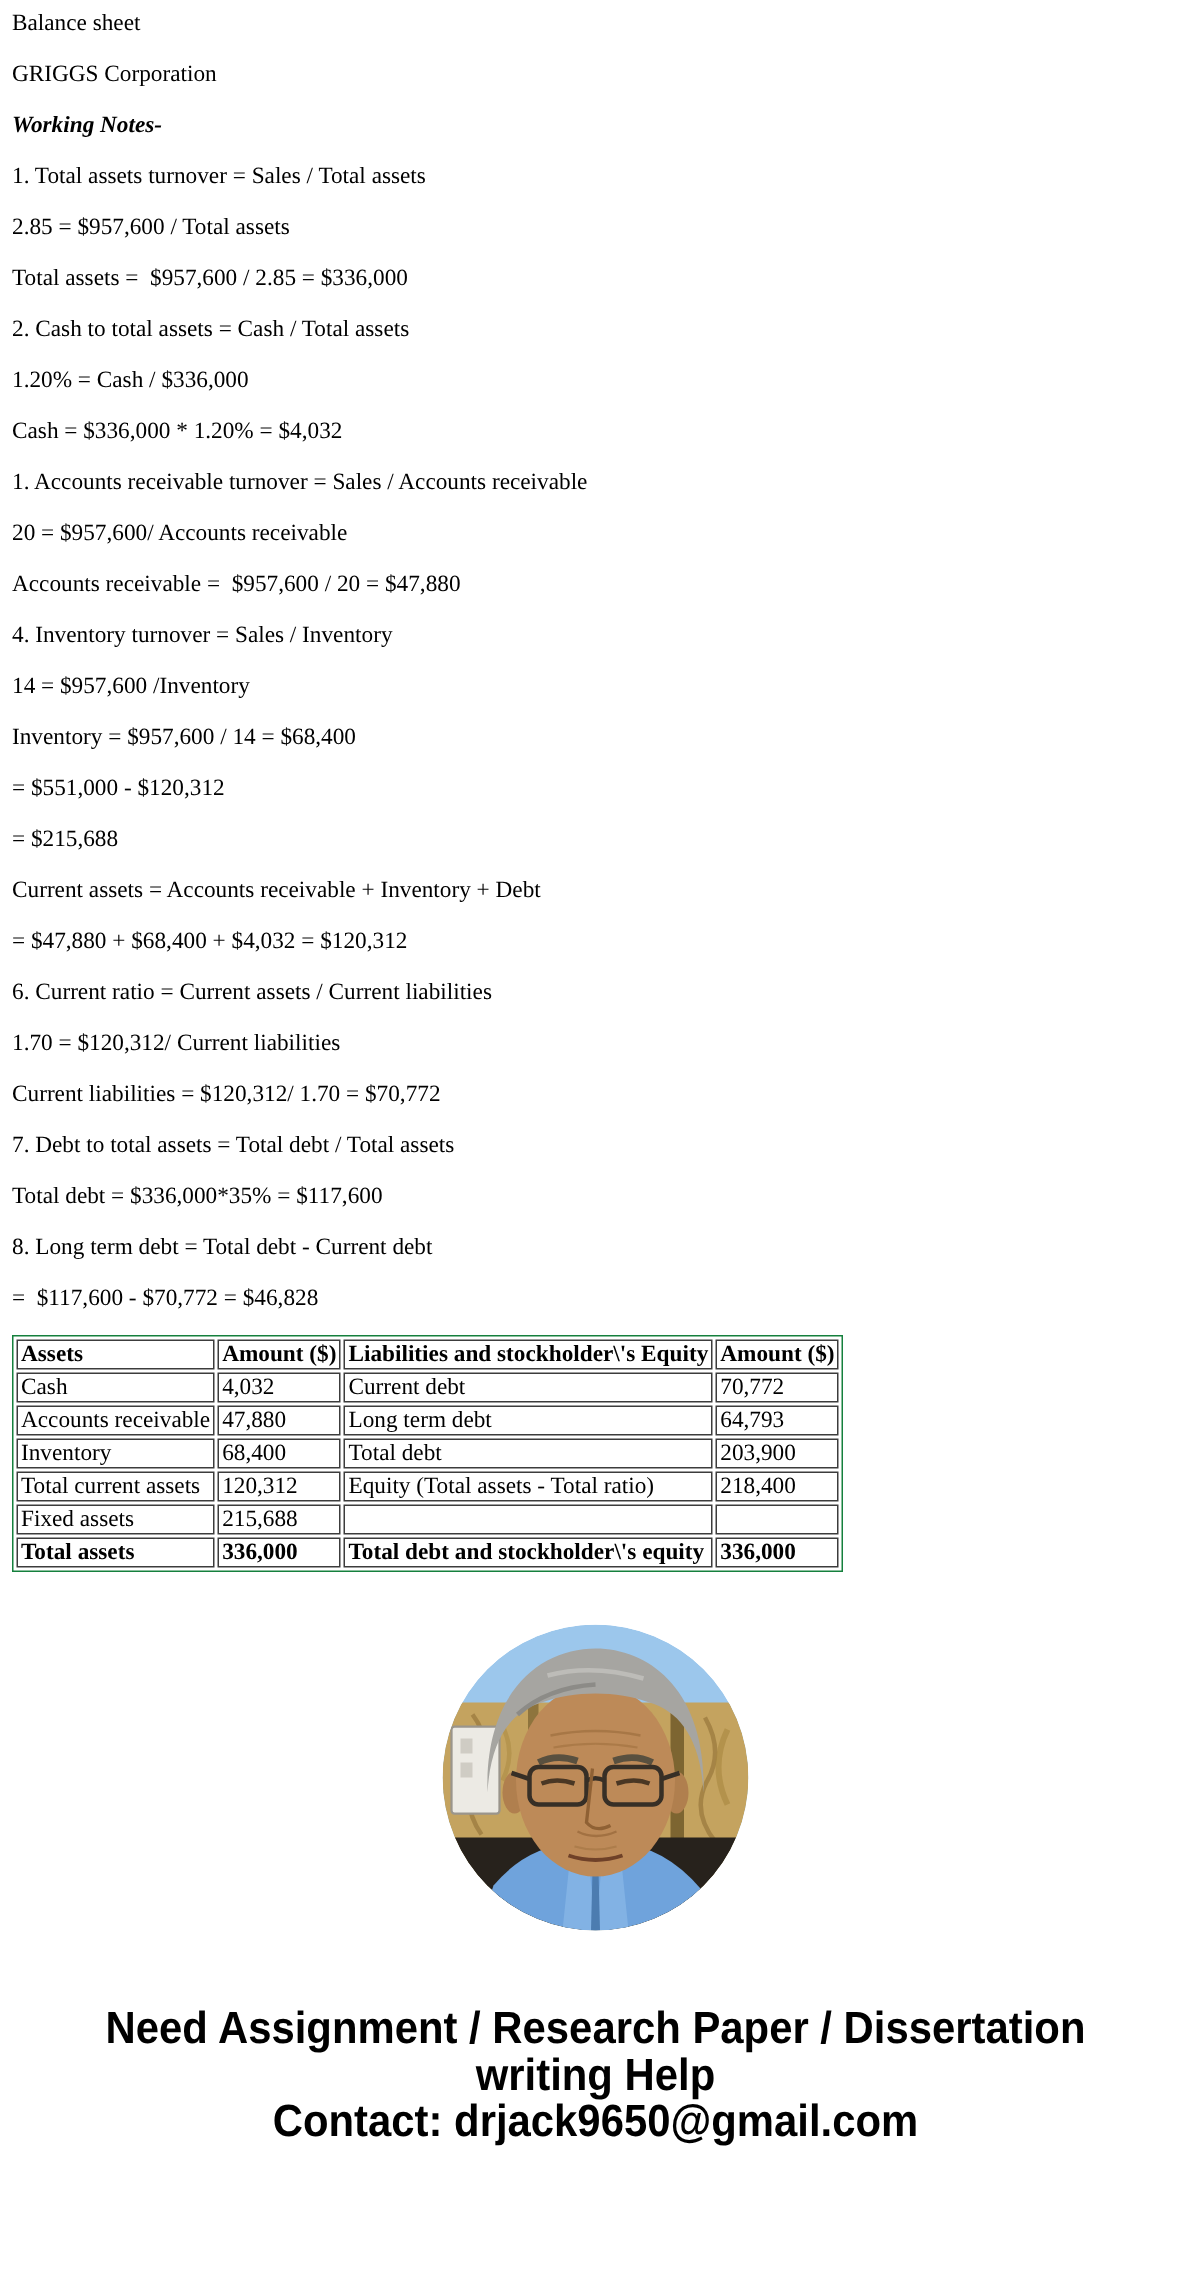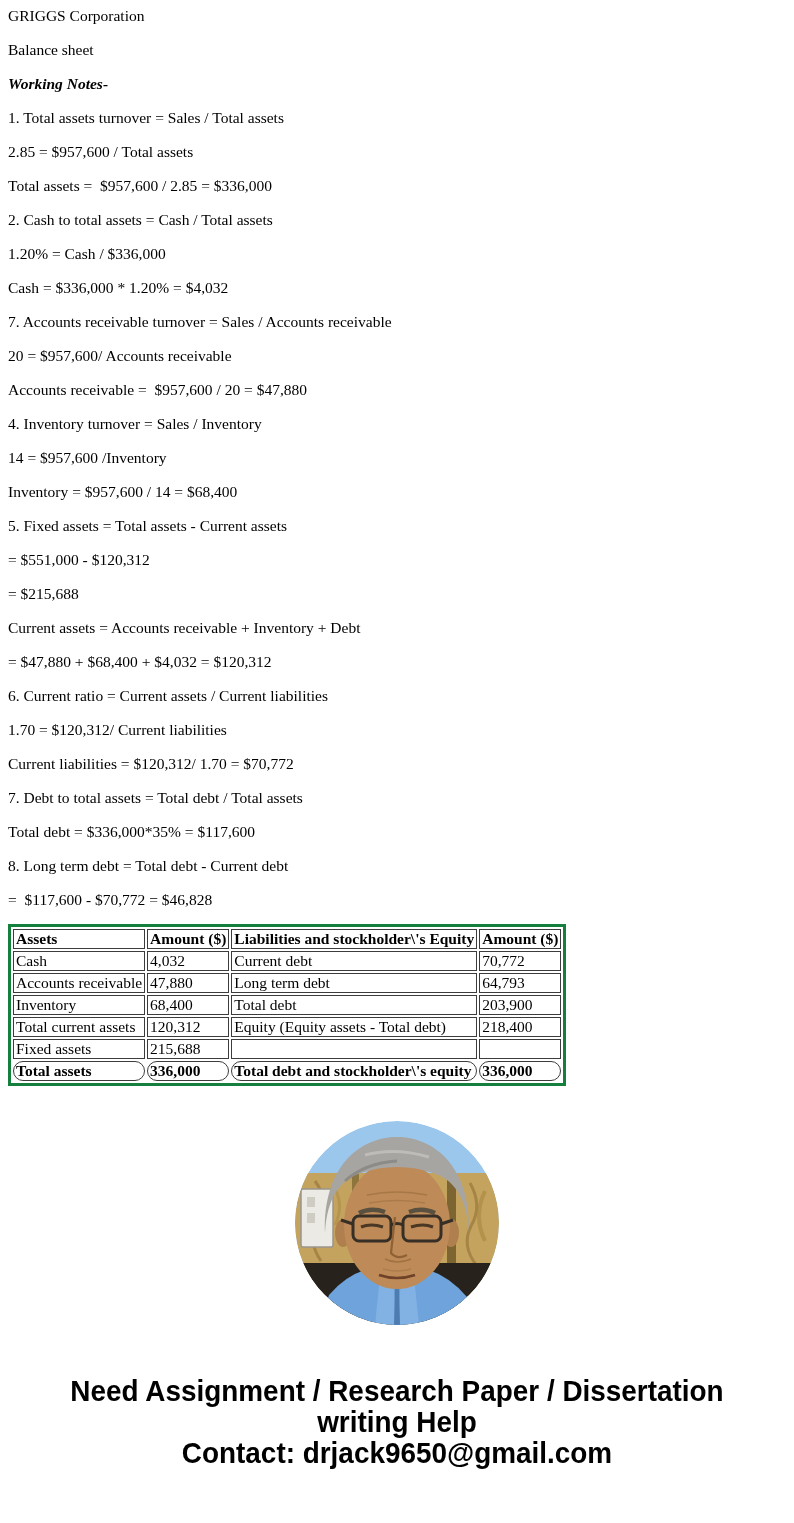--- a/index.html
+++ b/index.html
@@ -17,35 +17,35 @@
     font-size: 15.5px;
     line-height: 19px;
     margin: 0 0 15px 0;
     white-space: pre-wrap;
   }
   .bold { font-weight: bold; font-style: italic; }
 
   table.balance {
     border-collapse: separate;
     border-spacing: 2px;
-    border: 3px solid #15803d;
+    border: 1px solid #15803d;
     width: 554px;
     margin-top: 0px;
   }
   table.balance th, table.balance td {
     border: 1px solid #3c3c3c;
     font-size: 15.5px;
     line-height: 18px;
     padding: 0 2px;
     text-align: left;
     font-weight: normal;
     white-space: nowrap;
   }
   table.balance th { font-weight: bold; }
-  table.balance tr.total td { font-weight: bold; border-radius: 10px; }
+  table.balance tr.total td { font-weight: bold; }
   table.balance col.c1 { width: 136px; }
   table.balance col.c2 { width: 83px; }
   table.balance col.c3 { width: 252px; }
   table.balance col.c4 { width: 83px; }
 
   .photo-wrap {
     margin-top: 35px;
     display: flex;
     justify-content: center;
   }
@@ -64,38 +64,37 @@
     line-height: 31px;
     transform: scaleX(0.93);
     transform-origin: 50% 50%;
   }
 </style>
 </head>
 <body>
 
 <div class="page">
 
+  <p class="line">Balance sheet</p>
   <p class="line">GRIGGS Corporation</p>
-  <p class="line">Balance sheet</p>
   <p class="line bold">Working Notes-</p>
 
   <div>
       <p class="line">1. Total assets turnover = Sales / Total assets</p>
       <p class="line">2.85 = $957,600 / Total assets</p>
       <p class="line">Total assets =  $957,600 / 2.85 = $336,000</p>
       <p class="line">2. Cash to total assets = Cash / Total assets</p>
       <p class="line">1.20% = Cash / $336,000</p>
       <p class="line">Cash = $336,000 * 1.20% = $4,032</p>
-      <p class="line">7. Accounts receivable turnover = Sales / Accounts receivable</p>
+      <p class="line">1. Accounts receivable turnover = Sales / Accounts receivable</p>
       <p class="line">20 = $957,600/ Accounts receivable</p>
       <p class="line">Accounts receivable =  $957,600 / 20 = $47,880</p>
       <p class="line">4. Inventory turnover = Sales / Inventory</p>
       <p class="line">14 = $957,600 /Inventory</p>
       <p class="line">Inventory = $957,600 / 14 = $68,400</p>
-      <p class="line">5. Fixed assets = Total assets - Current assets</p>
       <p class="line">= $551,000 - $120,312</p>
       <p class="line">= $215,688</p>
       <p class="line">Current assets = Accounts receivable + Inventory + Debt</p>
       <p class="line">= $47,880 + $68,400 + $4,032 = $120,312</p>
       <p class="line">6. Current ratio = Current assets / Current liabilities</p>
       <p class="line">1.70 = $120,312/ Current liabilities</p>
       <p class="line">Current liabilities = $120,312/ 1.70 = $70,772</p>
       <p class="line">7. Debt to total assets = Total debt / Total assets</p>
       <p class="line">Total debt = $336,000*35% = $117,600</p>
       <p class="line">8. Long term debt = Total debt - Current debt</p>
@@ -132,21 +131,21 @@
         </tr>
         <tr>
           <td>Inventory</td>
           <td>68,400</td>
           <td>Total debt</td>
           <td>203,900</td>
         </tr>
         <tr>
           <td>Total current assets</td>
           <td>120,312</td>
-          <td>Equity (Equity assets - Total debt)</td>
+          <td>Equity (Total assets - Total ratio)</td>
           <td>218,400</td>
         </tr>
         <tr>
           <td>Fixed assets</td>
           <td>215,688</td>
           <td>&nbsp;</td>
           <td>&nbsp;</td>
         </tr>
         <tr class="total">
           <td>Total assets</td>

